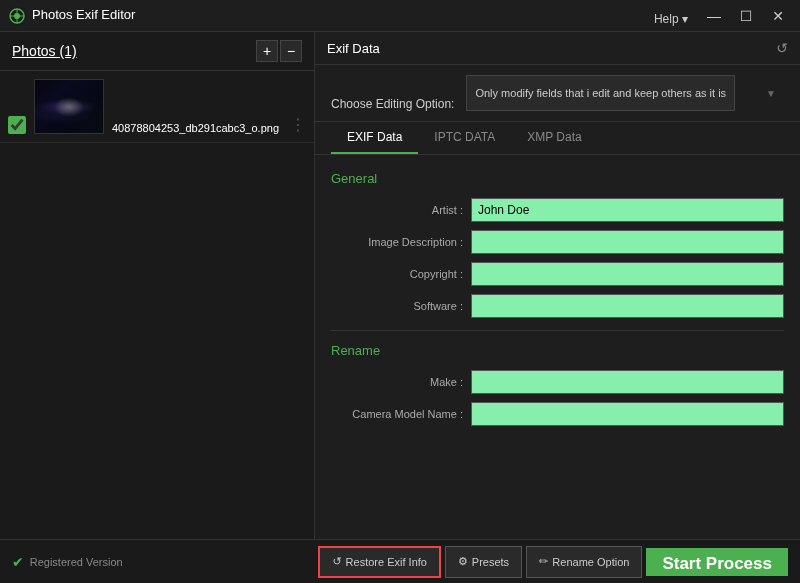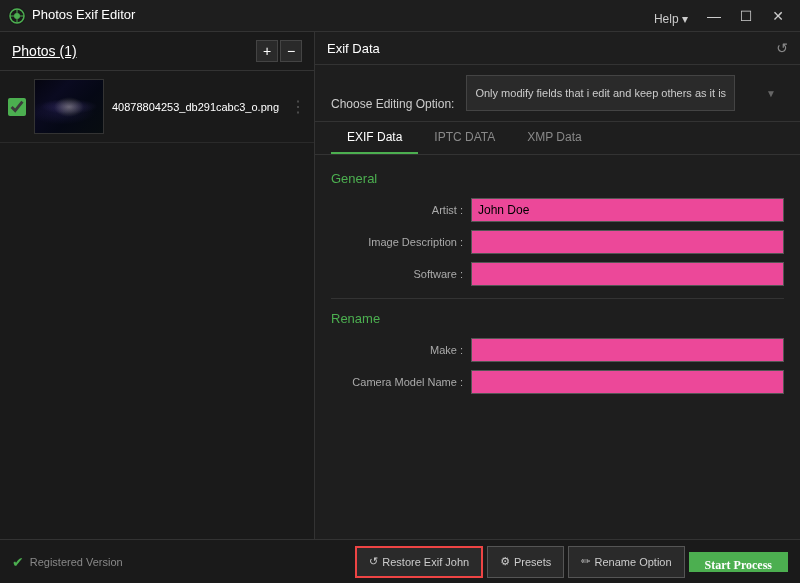--- a/index.html
+++ b/index.html
@@ -102,21 +102,21 @@
       height: 22px;
       font-size: 14px;
       cursor: pointer;
       display: flex;
       align-items: center;
       justify-content: center;
     }
 
     .photo-item {
       display: flex;
-      align-items: center;
+      align-items: flex-end;
       padding: 8px;
       background: #1a1a1a;
       border-bottom: 1px solid #2a2a2a;
       gap: 8px;
     }
     .photo-checkbox {
       width: 18px;
       height: 18px;
       accent-color: #4caf50;
       cursor: pointer;
@@ -268,21 +268,21 @@
     }
     .form-label {
       text-align: right;
       color: #aaa;
       font-size: 11px;
       min-width: 140px;
       padding-right: 8px;
     }
     .form-input {
       flex: 1;
-      background: #ec4899;
+      background: #86efac;
       border: 1px solid #555;
       color: #000;
       padding: 3px 6px;
       font-size: 12px;
       height: 24px;
     }
     .form-textarea {
       flex: 1;
       background: #fff;
       border: 1px solid #555;
@@ -338,25 +338,24 @@
       height: 32px;
     }
     .bottom-btn.highlighted {
       border: 2px solid #e44;
     }
     .start-btn {
       background: #4caf50;
       border: none;
       color: #fff;
       padding: 6px 16px;
-      font-size: 12px;
+      font-size: 17px;
       font-weight: 600;
       cursor: pointer;
-      height: 20px;
-      font-family: Liberation Serif, serif;
+      height: 28px;
     }
 
     
     .galaxy {
       width: 100%;
       height: 100%;
       background: 
         radial-gradient(ellipse 60% 20% at 50% 50%, rgba(150,120,255,0.2) 0%, transparent 70%),
         radial-gradient(ellipse 80% 40% at 40% 60%, rgba(100,80,200,0.15) 0%, transparent 60%),
         linear-gradient(135deg, #050510 0%, #0a0a20 30%, #050815 60%, #080d10 100%);
@@ -436,20 +435,24 @@
 
       <div class="form-row">
         <span class="form-label">Artist :</span>
         <input type="text" class="form-input" value="John Doe" style="">
       </div>
       <div class="form-row">
         <span class="form-label">Image Description :</span>
         <input type="text" class="form-input" style="">
       </div>
       <div class="form-row">
+        <span class="form-label">Copyright :</span>
+        <input type="text" class="form-input" style="">
+      </div>
+      <div class="form-row">
         <span class="form-label">Software :</span>
         <input type="text" class="form-input" style="">
       </div>
 
       <hr class="section-divider">
 
       <div class="section-title">Rename</div>
 
       <div class="form-row">
         <span class="form-label">Make :</span>
@@ -464,21 +467,21 @@
 </div>
 
 <div class="bottom-bar">
   <div class="registered-text">
     <span class="reg-icon">✔</span>
     <span>Registered Version</span>
   </div>
   <div class="bottom-actions">
     <button class="bottom-btn highlighted">
       <span>↺</span>
-      <span>Restore Exif John</span>
+      <span>Restore Exif Info</span>
     </button>
     <button class="bottom-btn">
       <span>⚙</span>
       <span>Presets</span>
     </button>
     <button class="bottom-btn">
       <span>✏</span>
       <span>Rename Option</span>
     </button>
     <button class="start-btn">

